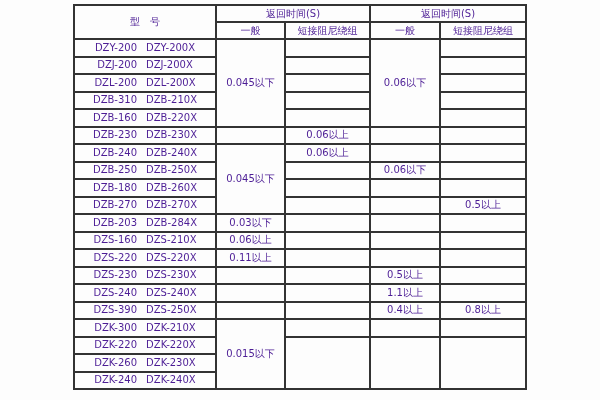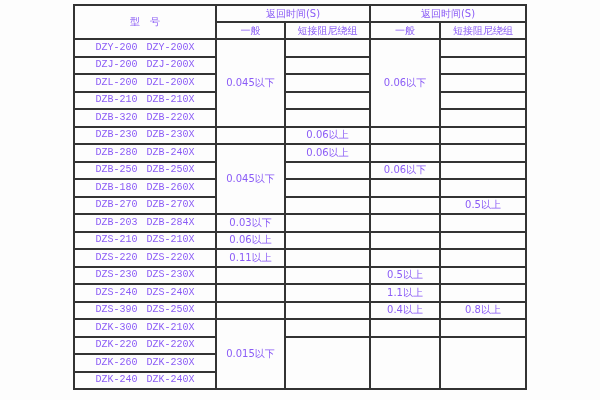--- a/index.html
+++ b/index.html
@@ -2,21 +2,21 @@
 <html><head>
 <meta charset="utf-8">
 <style>
   html, body { margin: 0; padding: 0; }
   .page {
     position: relative;
     width: 600px;
     height: 400px;
     background: #fdfdfd;
     font-family: "DejaVu Sans", "Liberation Sans", sans-serif;
-    color: #8b5cf6;
+    color: #4c1d95;
     overflow: hidden;
   }
   table.spec {
     position: absolute;
     left: 73px;
     top: 4px;
     border-collapse: collapse;
     table-layout: fixed;
     width: 452px;
   }
@@ -32,21 +32,20 @@
     height: 15.5px;
     overflow: hidden;
     white-space: nowrap;
   }
   table.spec th { height: 15px; }
   .mpair {
     display: flex;
     justify-content: center;
     align-items: center;
     gap: 9px;
-    font-family: Liberation Mono, monospace;
   }
   .mpair span { display: inline-block; }
 </style>
 </head>
 <body>
 
 <div class="page">
   <table class="spec">
     <colgroup>
       <col style="width:142px">
@@ -99,32 +98,32 @@
               <span>DZL-200X</span>
             </div>
           </td>
         <td></td>
         <td></td>
       </tr>
 
       <tr>
         <td>
             <div class="mpair">
-              <span>DZB-210</span>
+              <span>DZB-310</span>
               <span>DZB-210X</span>
             </div>
           </td>
         <td></td>
         <td></td>
       </tr>
 
       <tr>
         <td>
             <div class="mpair">
-              <span>DZB-320</span>
+              <span>DZB-160</span>
               <span>DZB-220X</span>
             </div>
           </td>
         <td></td>
         <td></td>
       </tr>
 
       <tr>
         <td>
             <div class="mpair">
@@ -134,21 +133,21 @@
           </td>
         <td></td>
         <td>0.06以上</td>
         <td></td>
         <td></td>
       </tr>
 
       <tr>
         <td>
             <div class="mpair">
-              <span>DZB-280</span>
+              <span>DZB-240</span>
               <span>DZB-240X</span>
             </div>
           </td>
         <td rowspan="4">0.045以下</td>
         <td>0.06以上</td>
         <td></td>
         <td></td>
       </tr>
 
       <tr>
@@ -196,21 +195,21 @@
           </td>
         <td>0.03以下</td>
         <td></td>
         <td></td>
         <td></td>
       </tr>
 
       <tr>
         <td>
             <div class="mpair">
-              <span>DZS-210</span>
+              <span>DZS-160</span>
               <span>DZS-210X</span>
             </div>
           </td>
         <td>0.06以上</td>
         <td></td>
         <td></td>
         <td></td>
       </tr>
 
       <tr>

